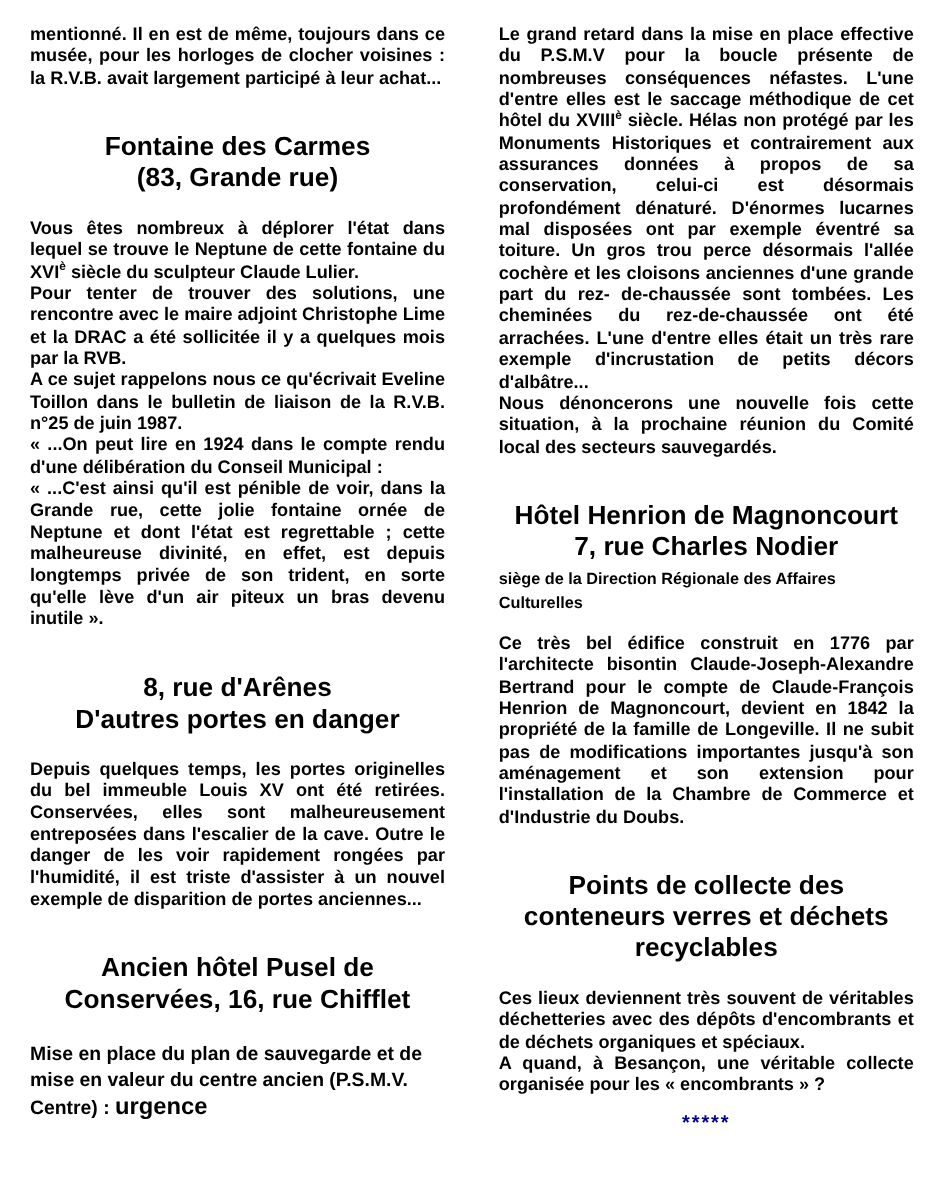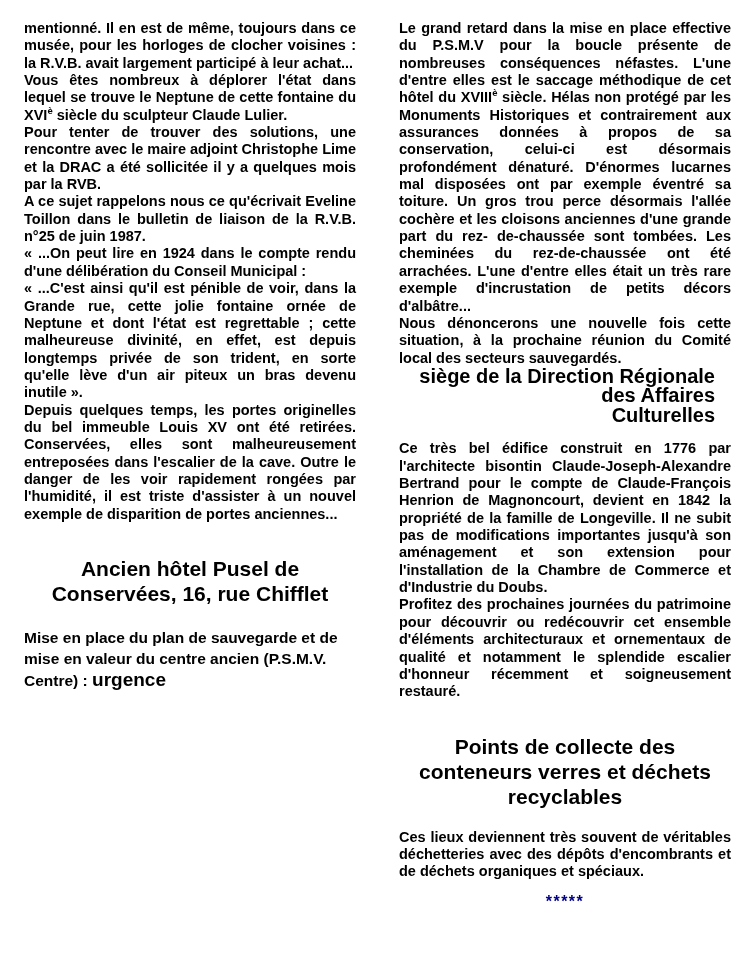--- a/index.html
+++ b/index.html
@@ -15,22 +15,22 @@
     font-size:14.5px; line-height:17.35px;
     text-align:justify; text-justify:inter-word;font-weight:bold;
   }
   .section-heading {
     font-size:21px; line-height:25px; font-weight:700;
     text-align:center; white-space:pre-line;
     margin:33px 0 20px 0;
   }
   .section-heading.tight { margin-bottom:3px; }
   .sub-heading {
-    font-size:20px; line-height:19.5px; font-weight:700;
-    text-align:right; white-space:pre-line;
+    font-size:13px; line-height:19.5px; font-weight:700;
+    text-align:left; white-space:pre-line;
     margin:0 16px 15px 0;
   }
   .psmv-note {
     font-size:15.5px; line-height:21px; font-weight:700;
     text-align:left; margin-top:21px;
   }
   .urgence { font-size:19px; }
   .sup { font-size:9.5px; vertical-align:super; line-height:0; }
   .stars {
     margin-top:12px; text-align:center;
@@ -38,48 +38,54 @@
   }
 </style>
 </head>
 <body style="background: rgb(255, 255, 255); color: rgb(0, 0, 0);">
 
 <div class="page">
 
   <div class="col">
     <p class="para">mentionné. Il en est de même, toujours dans ce musée, pour les horloges de clocher voisines : la R.V.B. avait largement participé à leur achat...</p>
 
+    <h2 class="section-heading">Fontaine des Carmes
+(83, Grande rue)</h2>
 
     <p class="para"><span>Vous êtes nombreux à déplorer l'état dans lequel se trouve le Neptune de cette fontaine du XVI</span><sup class="sup">è</sup><span> siècle du sculpteur Claude Lulier.</span></p>
     <p class="para">Pour tenter de trouver des solutions, une rencontre avec le maire adjoint Christophe Lime et la DRAC a été sollicitée il y a quelques mois par la RVB.</p>
     <p class="para">A ce sujet rappelons nous ce qu'écrivait Eveline Toillon dans le bulletin de liaison de la R.V.B. n°25 de juin 1987.</p>
     <p class="para">« ...On peut lire en 1924 dans le compte rendu d'une délibération du Conseil Municipal :</p>
     <p class="para">« ...C'est ainsi qu'il est pénible de voir, dans la Grande rue, cette jolie fontaine ornée de Neptune et dont l'état est regrettable ; cette malheureuse divinité, en effet, est depuis longtemps privée de son trident, en sorte qu'elle lève d'un air piteux un bras devenu inutile ».</p>
 
+    <h2 class="section-heading">8, rue d'Arênes
+D'autres portes en danger</h2>
 
     <p class="para">Depuis quelques temps, les portes originelles du bel immeuble Louis XV ont été retirées. Conservées, elles sont malheureusement entreposées dans l'escalier de la cave. Outre le danger de les voir rapidement rongées par l'humidité, il est triste d'assister à un nouvel exemple de disparition de portes anciennes...</p>
 
     <h2 class="section-heading">Ancien hôtel Pusel de
 Conservées, 16, rue Chifflet</h2>
 
     <p class="psmv-note"><span>Mise en place du plan de sauvegarde et de mise en valeur du centre ancien (P.S.M.V. Centre) : </span><span class="urgence">urgence</span></p>
   </div>
 
   <div class="col">
     <p class="para"><span>Le grand retard dans la mise en place effective du P.S.M.V pour la boucle présente de nombreuses conséquences néfastes. L'une d'entre elles est le saccage méthodique de cet hôtel du XVIII</span><sup class="sup">è</sup><span> siècle. Hélas non protégé par les Monuments Historiques et contrairement aux assurances données à propos de sa conservation, celui-ci est désormais profondément dénaturé. D'énormes lucarnes mal disposées ont par exemple éventré sa toiture. Un gros trou perce désormais l'allée cochère et les cloisons anciennes d'une grande part du rez- de-chaussée sont tombées. Les cheminées du rez-de-chaussée ont été arrachées. L'une d'entre elles était un très rare exemple d'incrustation de petits décors d'albâtre...</span></p>
     <p class="para">Nous dénoncerons une nouvelle fois cette situation, à la prochaine réunion du Comité local des secteurs sauvegardés.</p>
 
+    <h2 class="section-heading tight">Hôtel Henrion de Magnoncourt
+7, rue Charles Nodier</h2>
     <h3 class="sub-heading">siège de la Direction Régionale des Affaires
 Culturelles</h3>
 
     <p class="para">Ce très bel édifice construit en 1776 par l'architecte bisontin Claude-Joseph-Alexandre Bertrand pour le compte de Claude-François Henrion de Magnoncourt, devient en 1842 la propriété de la famille de Longeville. Il ne subit pas de modifications importantes jusqu'à son aménagement et son extension pour l'installation de la Chambre de Commerce et d'Industrie du Doubs.</p>
-    <p class="para">Profitez des prochaines journées du patrimoine pour découvrir ou redécouvrir cet ensemble d'éléments architecturaux et ornementaux de qualité et notamment le splendide escalier d'honneur récemment et soigneusement restauré.</p>
 
     <h2 class="section-heading">Points de collecte des
 conteneurs verres et déchets
 recyclables</h2>
 
     <p class="para">Ces lieux deviennent très souvent de véritables déchetteries avec des dépôts d'encombrants et de déchets organiques et spéciaux.</p>
+    <p class="para">A quand, à Besançon, une véritable collecte organisée pour les « encombrants » ?</p>
 
     <p class="stars" style="color: rgb(0, 0, 139);">*****</p>
   </div>
 
 </div>
 
 </body></html>

